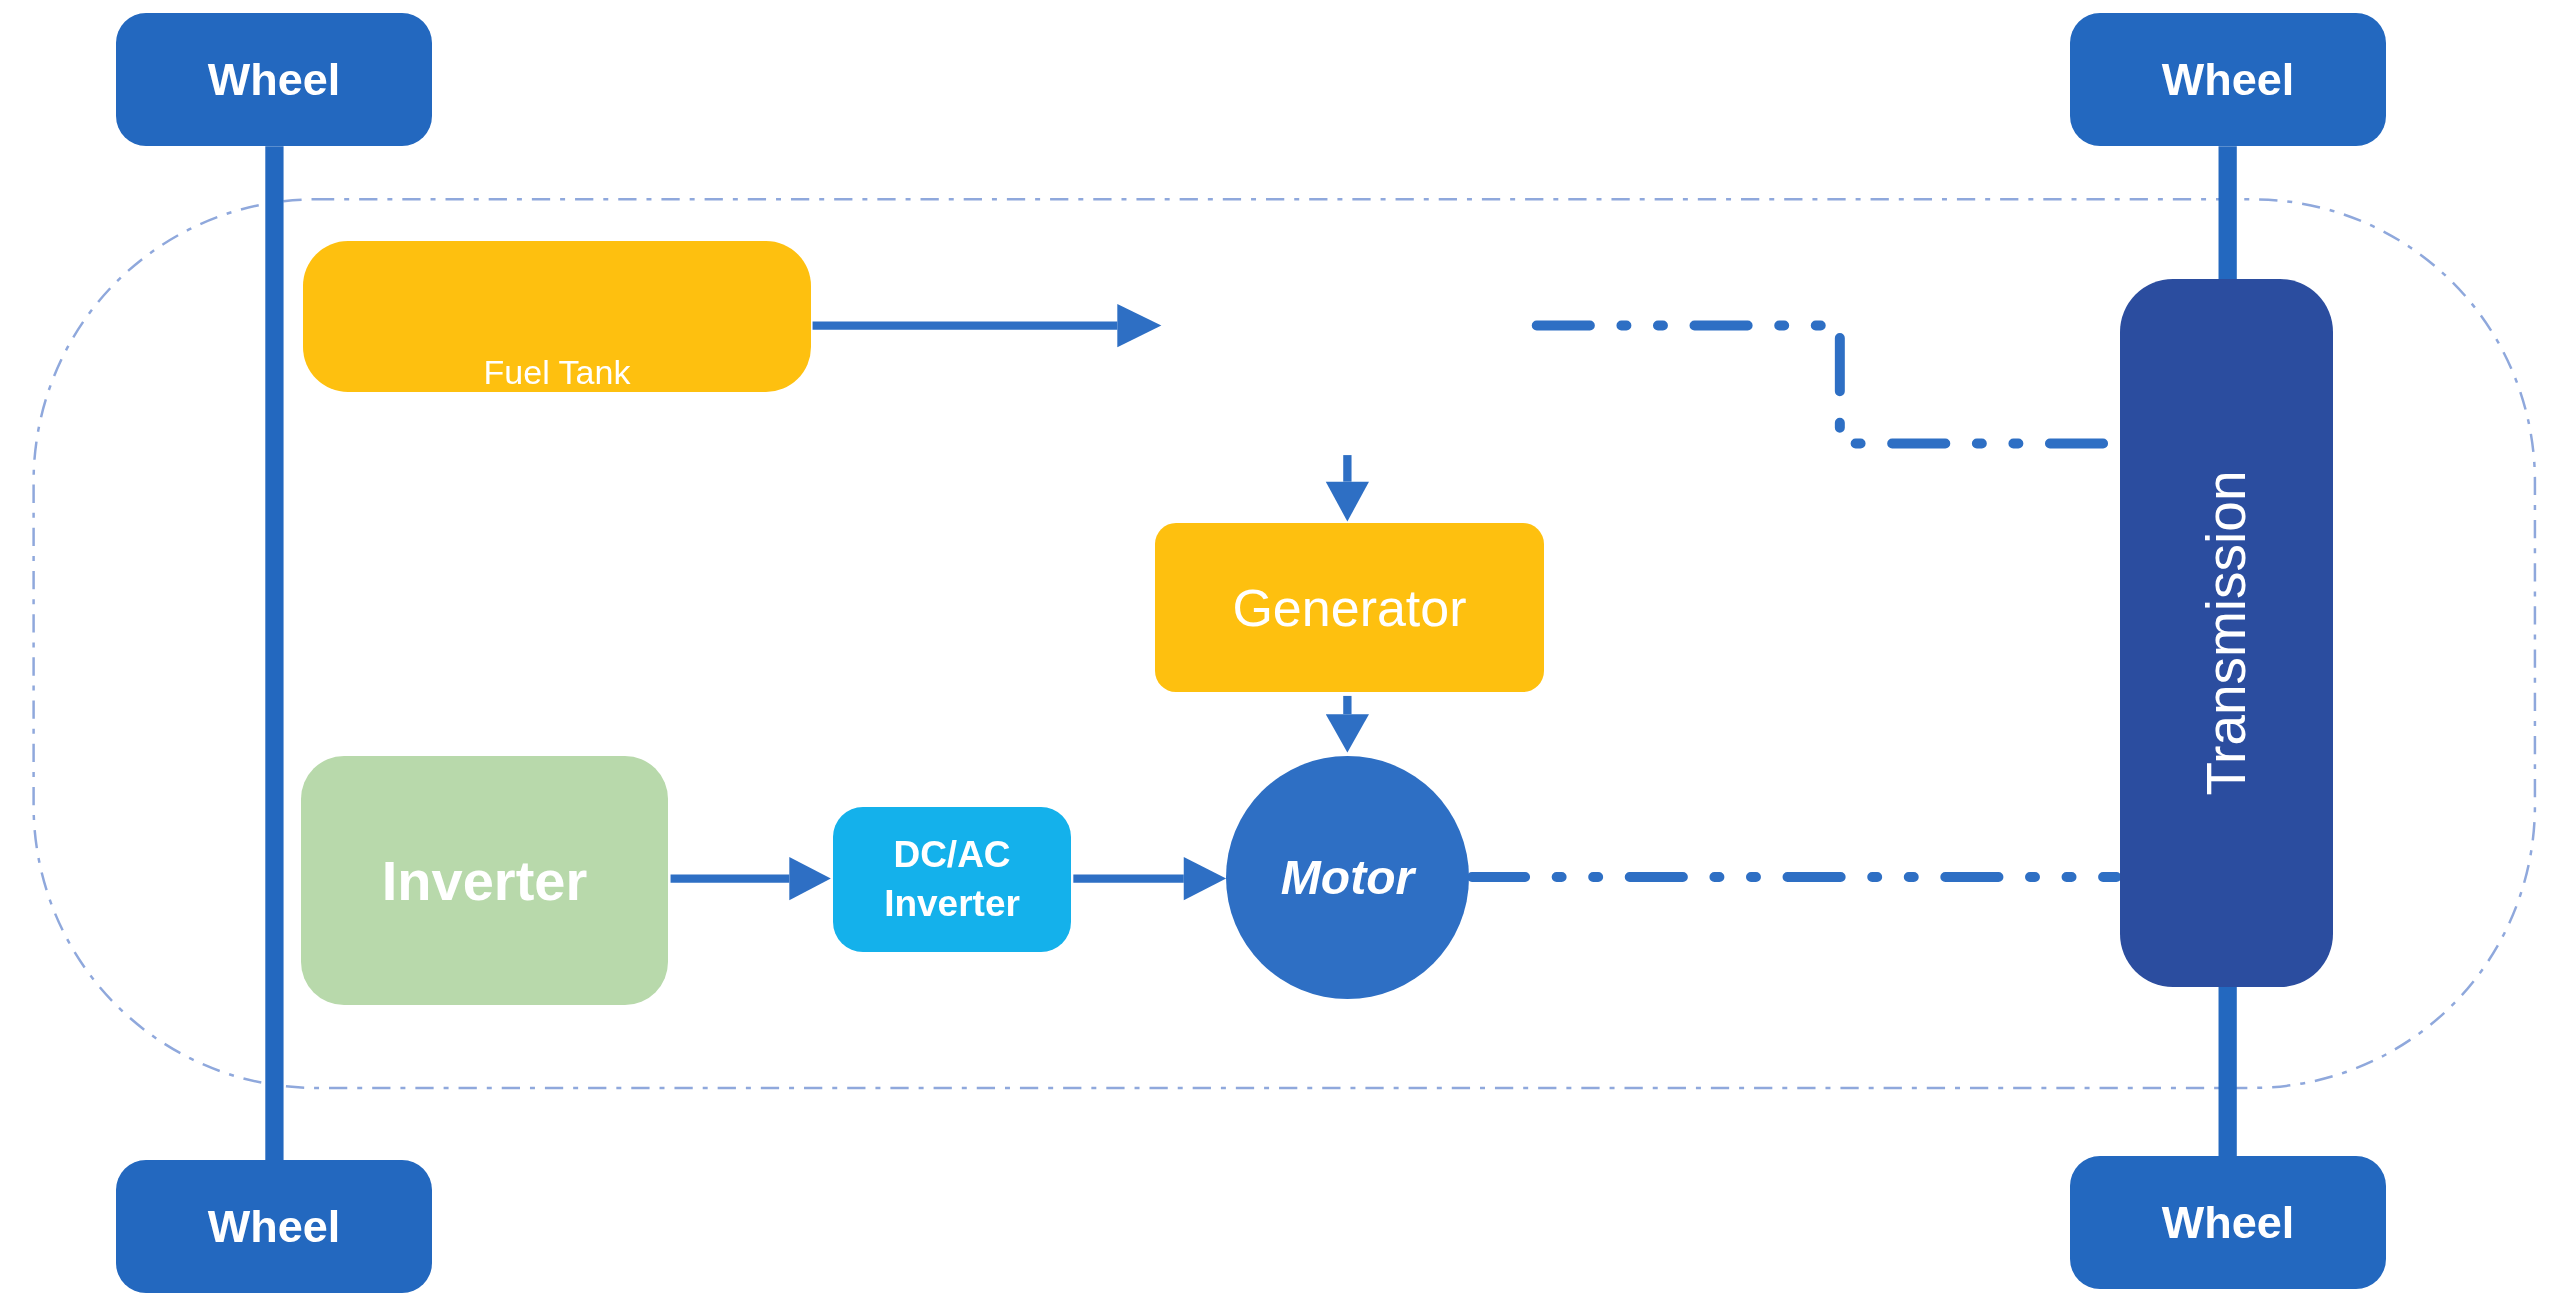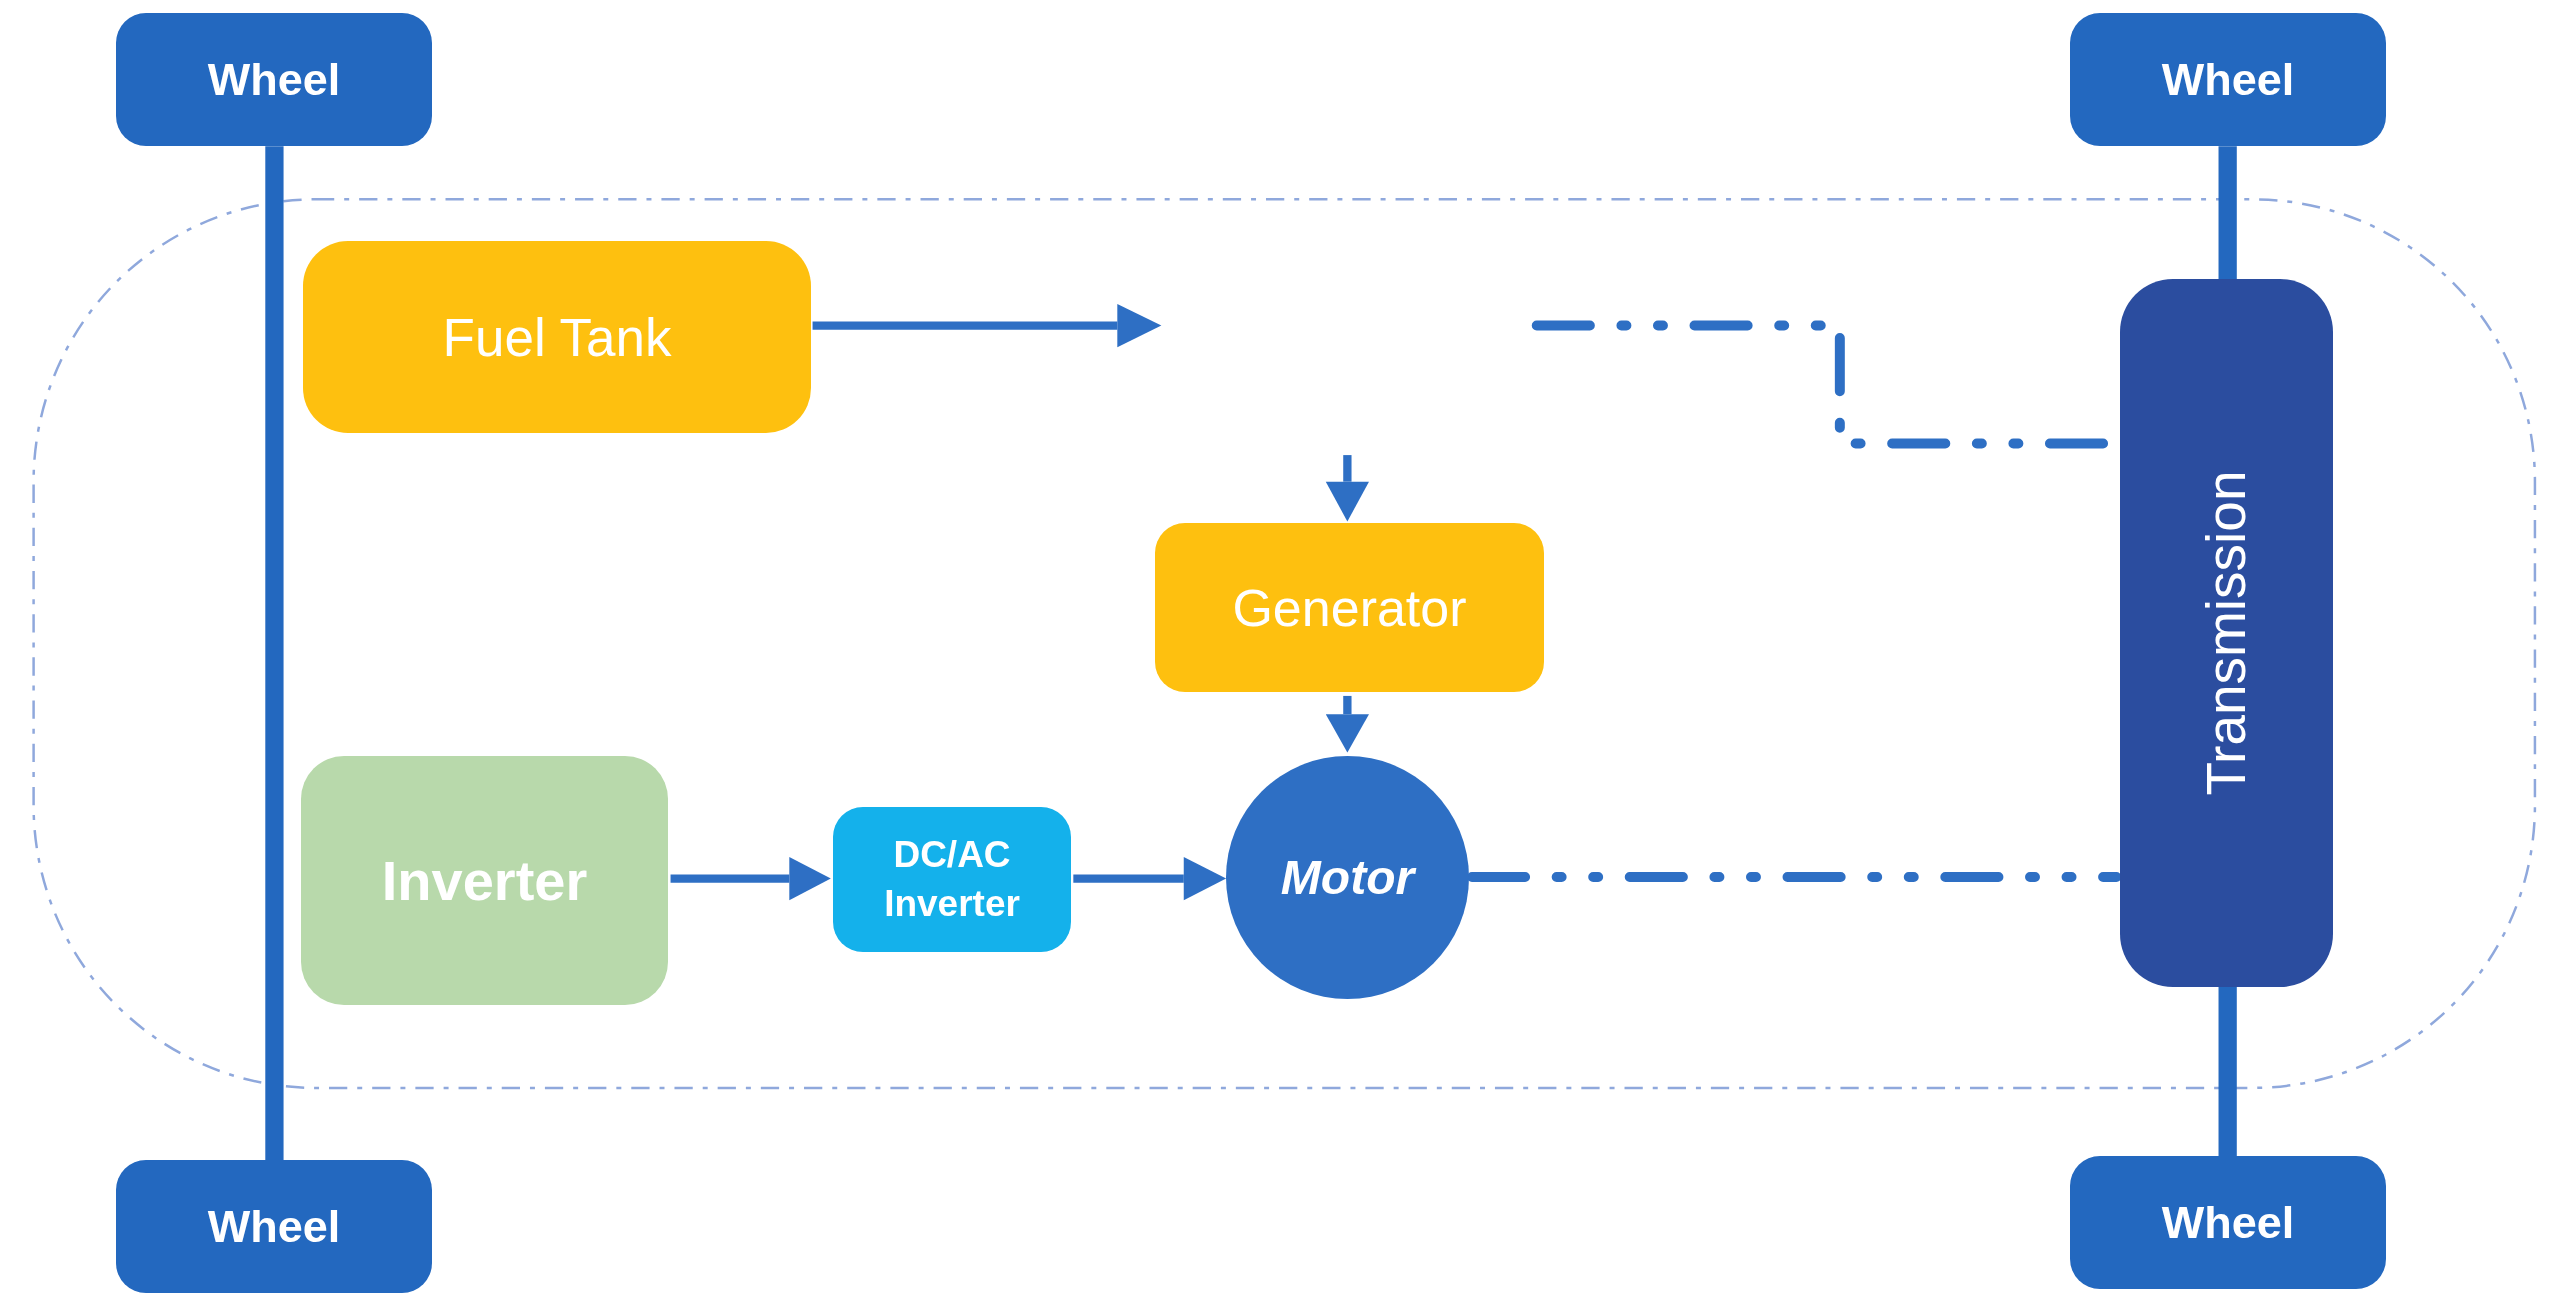--- a/index.html
+++ b/index.html
@@ -54,30 +54,30 @@
   }
   .wheel {
     width: 316px; height: 133px;
     border-radius: 30px;
     background: var(--wheel-blue, #2368BF);
     font-size: 45px;
     font-weight: bold;
   }
   .amber-box { background: var(--amber, #FEC00F); font-weight: normal; }
   .fuel-tank {
-    left: 303px; top: 241px; width: 508px; height: 192px;
-    border-radius: 45px; font-size: 53px;
+    left: 303px; top: 241px; width: 508px; height: 151px;
+    border-radius: 45px; font-size: 34px; align-items: flex-end;
   }
   .ice {
     left: 1165px; top: 238px; width: 367px; height: 213px;
     border-radius: 47px; font-size: 53px;
   }
   .generator {
     left: 1155px; top: 523px; width: 389px; height: 169px;
-    border-radius: 30px; font-size: 52px;
+    border-radius: 21px; font-size: 52px;
   }
   .batteries {
     left: 301px; top: 756px; width: 367px; height: 249px;
     border-radius: 43px;
     background: var(--green, #B8D9AB);
     font-size: 56px; font-weight: bold;
   }
   .inverter {
     left: 833px; top: 807px; width: 238px; height: 145px;
     border-radius: 30px;

